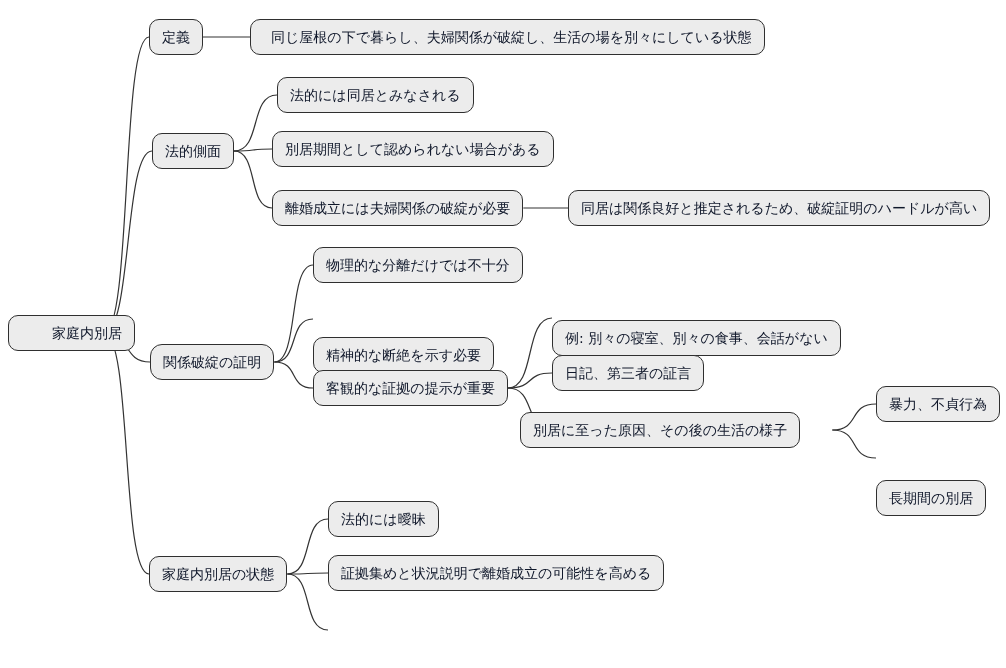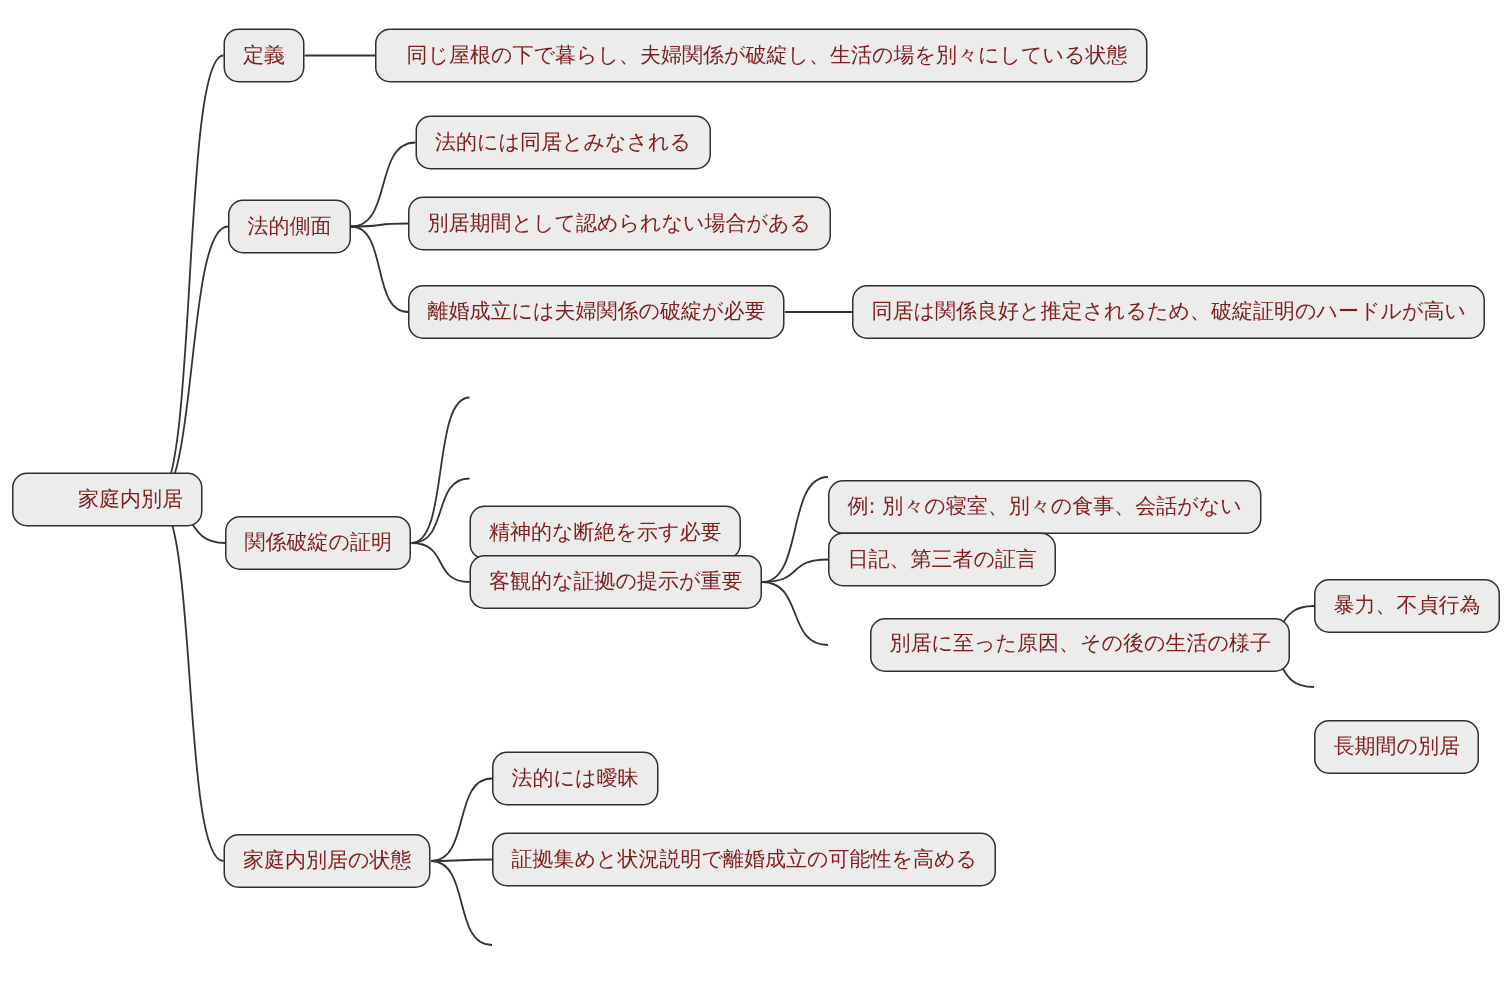--- a/index.html
+++ b/index.html
@@ -30,21 +30,21 @@
   }
   .node {
     position: absolute;
     box-sizing: border-box;
     background: #ececec;
     border: 1.5px solid #2f2f2f;
     border-radius: 10px;
     padding: 7px 12px;
     font-size: 14px;
     line-height: 20px;
-    color: #7f1d1d;
+    color: #0f172a;
     white-space: nowrap;
     z-index: 2;
   }
 </style>
 </head>
 <body>
 
 <div id="canvas">
 
   <svg id="edge-layer" width="1006" height="668" viewBox="0 0 1006 668" xmlns="http://www.w3.org/2000/svg">
@@ -74,26 +74,27 @@
 
   <div class="node" id="n-b0" style="left:149px; top:19px;">定義</div>
   <div class="node" id="n-b0c0" style="left:250px; top:19px;padding-left:20px;">同じ屋根の下で暮らし、夫婦関係が破綻し、生活の場を別々にしている状態</div>
 
   <div class="node" id="n-b1" style="left:152px; top:133px;">法的側面</div>
   <div class="node" id="n-b1c0" style="left:277px; top:77px;">法的には同居とみなされる</div>
   <div class="node" id="n-b1c1" style="left:272px; top:131px;">別居期間として認められない場合がある</div>
   <div class="node" id="n-b1c2" style="left:272px; top:190px;">離婚成立には夫婦関係の破綻が必要</div>
   <div class="node" id="n-b1c2c0" style="left:568px; top:190px;text-align:right;">同居は関係良好と推定されるため、破綻証明のハードルが高い</div>
 
-  <div class="node" id="n-b2" style="left:150px; top:344px;">関係破綻の証明</div>
+  <div class="node" id="n-b2" style="left:150px; top:344px;border-radius:12px;">関係破綻の証明</div>
+  <div class="node" id="n-b2c0" style="left:313px; top:247px;">物理的な分離だけでは不十分</div>
   <div class="node" id="n-b2c1" style="left:313px; top:301px;margin-top:36px;">精神的な断絶を示す必要</div>
   <div class="node" id="n-b2c2" style="left:313px; top:370px;text-align:center;">客観的な証拠の提示が重要</div>
   <div class="node" id="n-b2c2c0" style="left:552px; top:300px;margin-top:20px;">例: 別々の寝室、別々の食事、会話がない</div>
   <div class="node" id="n-b2c2c1" style="left:552px; top:355px;">日記、第三者の証言</div>
-  <div class="node" id="n-b2c2c2" style="left:580px; top:412px;font-family:Liberation Mono, monospace;">別居に至った原因、その後の生活の様子</div>
+  <div class="node" id="n-b2c2c2" style="left:520px; top:412px;">別居に至った原因、その後の生活の様子</div>
   <div class="node" id="n-b2c2c2c0" style="left:876px; top:386px;">暴力、不貞行為</div>
   <div class="node" id="n-b2c2c2c1" style="left:876px; top:440px;margin-top:40px;">長期間の別居</div>
 
   <div class="node" id="n-b3" style="left:149px; top:556px;">家庭内別居の状態</div>
   <div class="node" id="n-b3c0" style="left:328px; top:501px;">法的には曖昧</div>
   <div class="node" id="n-b3c1" style="left:328px; top:555px;">証拠集めと状況説明で離婚成立の可能性を高める</div>
 
 </div>
 
 </body></html>

